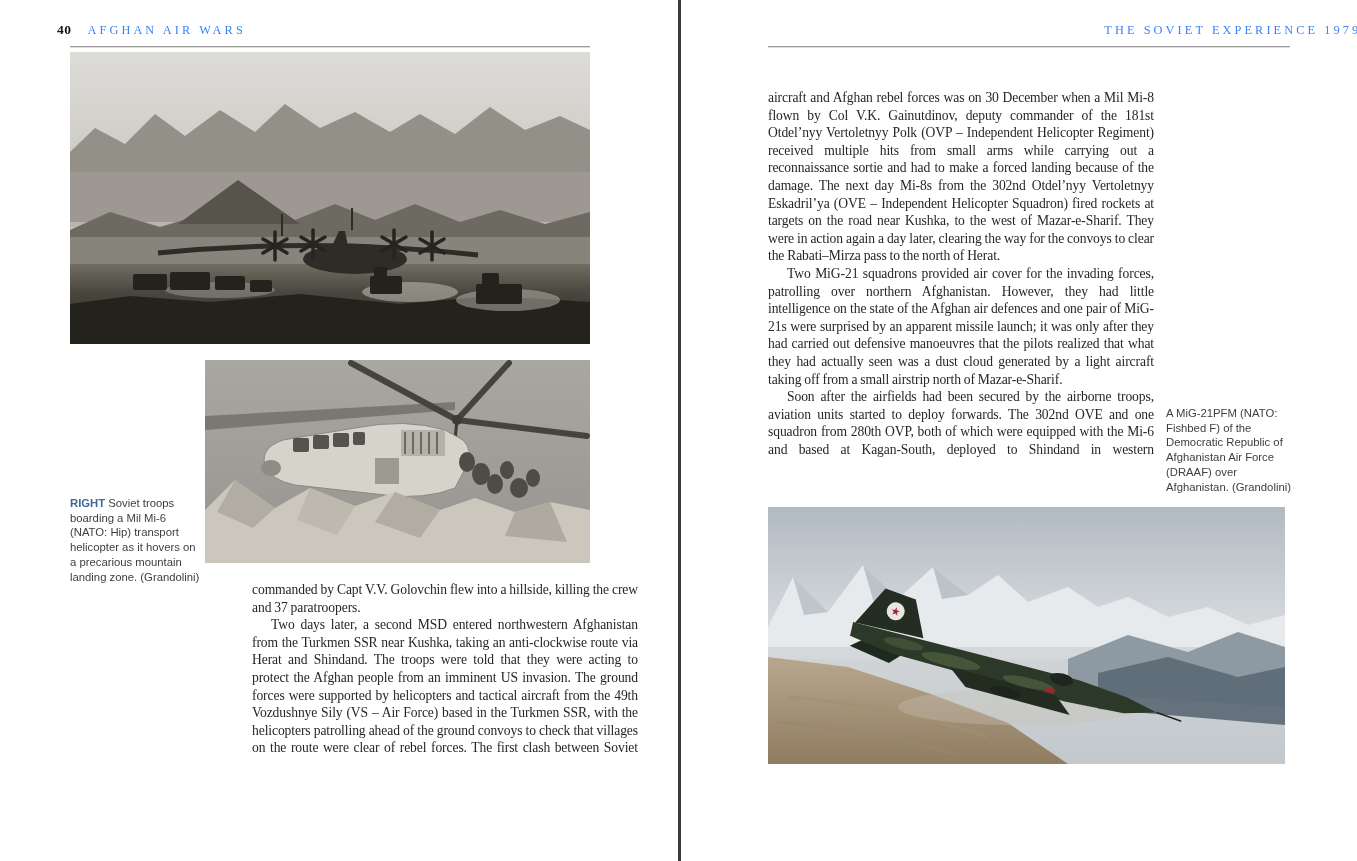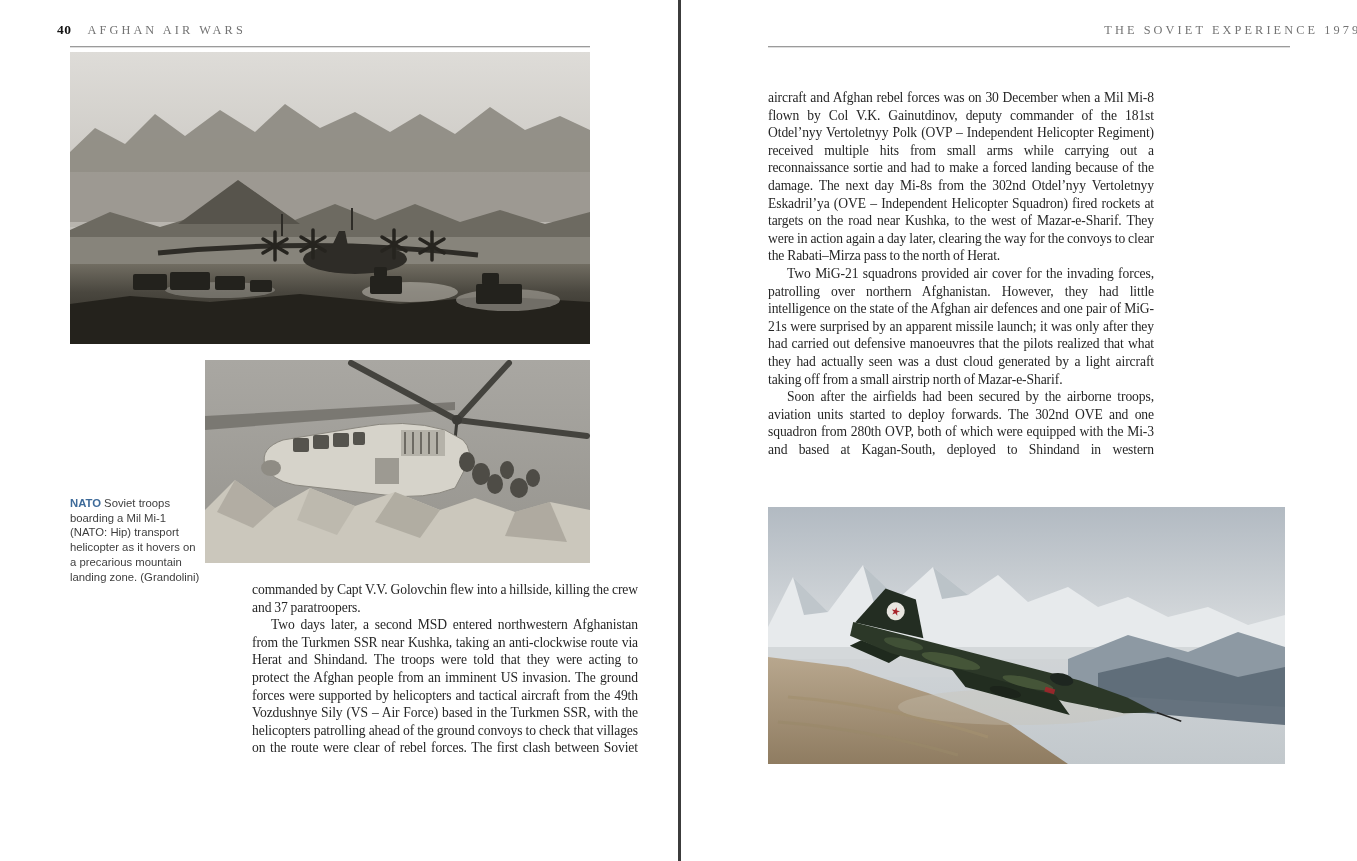--- a/index.html
+++ b/index.html
@@ -8,21 +8,21 @@
   .page{position:absolute;top:0;height:861px;}
   .page.left{left:0;width:678px;}
   .page.right{left:681px;width:815px;}
   .gutter{position:absolute;left:678px;top:0;width:3px;height:861px;background:#3c3c3c;}
 
   
   .header{position:absolute;display:flex;align-items:flex-end;gap:16px;}
   .header-left{left:57px;top:22px;}
   .header-right{right:60px;top:22px;gap:14px;}
   .pagenum{font-weight:bold;font-size:13.5px;color:#141414;letter-spacing:.5px;}
-  .runhead{font-size:12.3px;letter-spacing:3.1px;color:#737373;white-space:nowrap;}
+  .runhead{font-size:12.3px;letter-spacing:3.1px;color:#3b82f6;white-space:nowrap;}
   .rule{position:absolute;height:1px;background:#9b9b9b;box-shadow:0 1px 0 rgba(160,160,160,.35);}
   .rule-left{left:70px;top:46px;width:520px;}
   .rule-right{left:87px;top:46px;width:522px;}
 
   
   figure.photo{position:absolute;margin:0;padding:0;overflow:hidden;}
   figure.photo svg{display:block;width:100%;height:100%;}
   .photo-an22{left:70px;top:52px;width:520px;height:292px;}
   .photo-mi8{left:205px;top:360px;width:385px;height:203px;}
   .photo-mig{left:87px;top:507px;width:517px;height:257px;}
@@ -110,22 +110,22 @@
           <rect x="180" y="228" width="22" height="12" rx="2"></rect>
           <rect x="300" y="224" width="32" height="18" rx="2"></rect>
             <rect x="304" y="215" width="13" height="10" rx="2"></rect>
           <rect x="406" y="232" width="46" height="20" rx="2"></rect>
             <rect x="412" y="221" width="17" height="12" rx="2"></rect>
         </g>
       </svg>
     </figure>
 
     <aside class="caption cap2">
-      <span class="cap-label">NATO</span>
-      <span class="cap-text">Soviet troops boarding a Mil Mi-1 (NATO: Hip) transport helicopter as it hovers on a precarious mountain landing zone. (Grandolini)</span>
+      <span class="cap-label">RIGHT</span>
+      <span class="cap-text">Soviet troops boarding a Mil Mi-6 (NATO: Hip) transport helicopter as it hovers on a precarious mountain landing zone. (Grandolini)</span>
     </aside>
 
     <figure class="photo photo-mi8">
       <svg viewBox="0 0 385 203" preserveAspectRatio="none">
         <defs>
           <linearGradient id="sky2" x1="0" y1="0" x2="0" y2="1">
             <stop offset="0" stop-color="#a9a7a2"></stop>
               <stop offset="1" stop-color="#96948e"></stop>
           </linearGradient>
         </defs>
@@ -183,23 +183,26 @@
 
     <div class="header header-right">
       <span class="runhead">THE SOVIET EXPERIENCE 1979–1989</span>
       <span class="pagenum">19</span>
     </div>
     <div class="rule rule-right"></div>
 
     <div class="body body-right">
       <p>aircraft and Afghan rebel forces was on 30 December when a Mil Mi-8 flown by Col V.K. Gainutdinov, deputy commander of the 181st Otdel’nyy Vertoletnyy Polk (OVP – Independent Helicopter Regiment) received multiple hits from small arms while carrying out a reconnaissance sortie and had to make a forced landing because of the damage. The next day Mi-8s from the 302nd Otdel’nyy Vertoletnyy Eskadril’ya (OVE – Independent Helicopter Squadron) fired rockets at targets on the road near Kushka, to the west of Mazar-e-Sharif. They were in action again a day later, clearing the way for the convoys to clear the Rabati–Mirza pass to the north of Herat.</p>
       <p class="p-indent">Two MiG-21 squadrons provided air cover for the invading forces, patrolling over northern Afghanistan. However, they had little intelligence on the state of the Afghan air defences and one pair of MiG-21s were surprised by an apparent missile launch; it was only after they had carried out defensive manoeuvres that the pilots realized that what they had actually seen was a dust cloud generated by a light aircraft taking off from a small airstrip north of Mazar-e-Sharif.</p>
-      <p class="p-indent cut">Soon after the airfields had been secured by the airborne troops, aviation units started to deploy forwards. The 302nd OVE and one squadron from 280th OVP, both of which were equipped with the Mi-3 and based at Kagan-South, deployed to Shindand in western</p>
-    </div>
-
+      <p class="p-indent cut">Soon after the airfields had been secured by the airborne troops, aviation units started to deploy forwards. The 302nd OVE and one squadron from 280th OVP, both of which were equipped with the Mi-6 and based at Kagan-South, deployed to Shindand in western</p>
+    </div>
+
+    <aside class="caption cap3">
+      <span class="cap-text">A MiG-21PFM (NATO: Fishbed F) of the Democratic Republic of Afghanistan Air Force (DRAAF) over Afghanistan. (Grandolini)</span>
+    </aside>
 
     <figure class="photo photo-mig">
       <svg viewBox="0 0 517 257" preserveAspectRatio="none">
         <defs>
           <linearGradient id="sky3" x1="0" y1="0" x2="0" y2="1">
             <stop offset="0" stop-color="#b2bac2"></stop>
               <stop offset=".45" stop-color="#d4d8db"></stop>
               <stop offset="1" stop-color="#c2c8cc"></stop>
           </linearGradient>
           <linearGradient id="valley" x1="0" y1="0" x2="0" y2="1">

